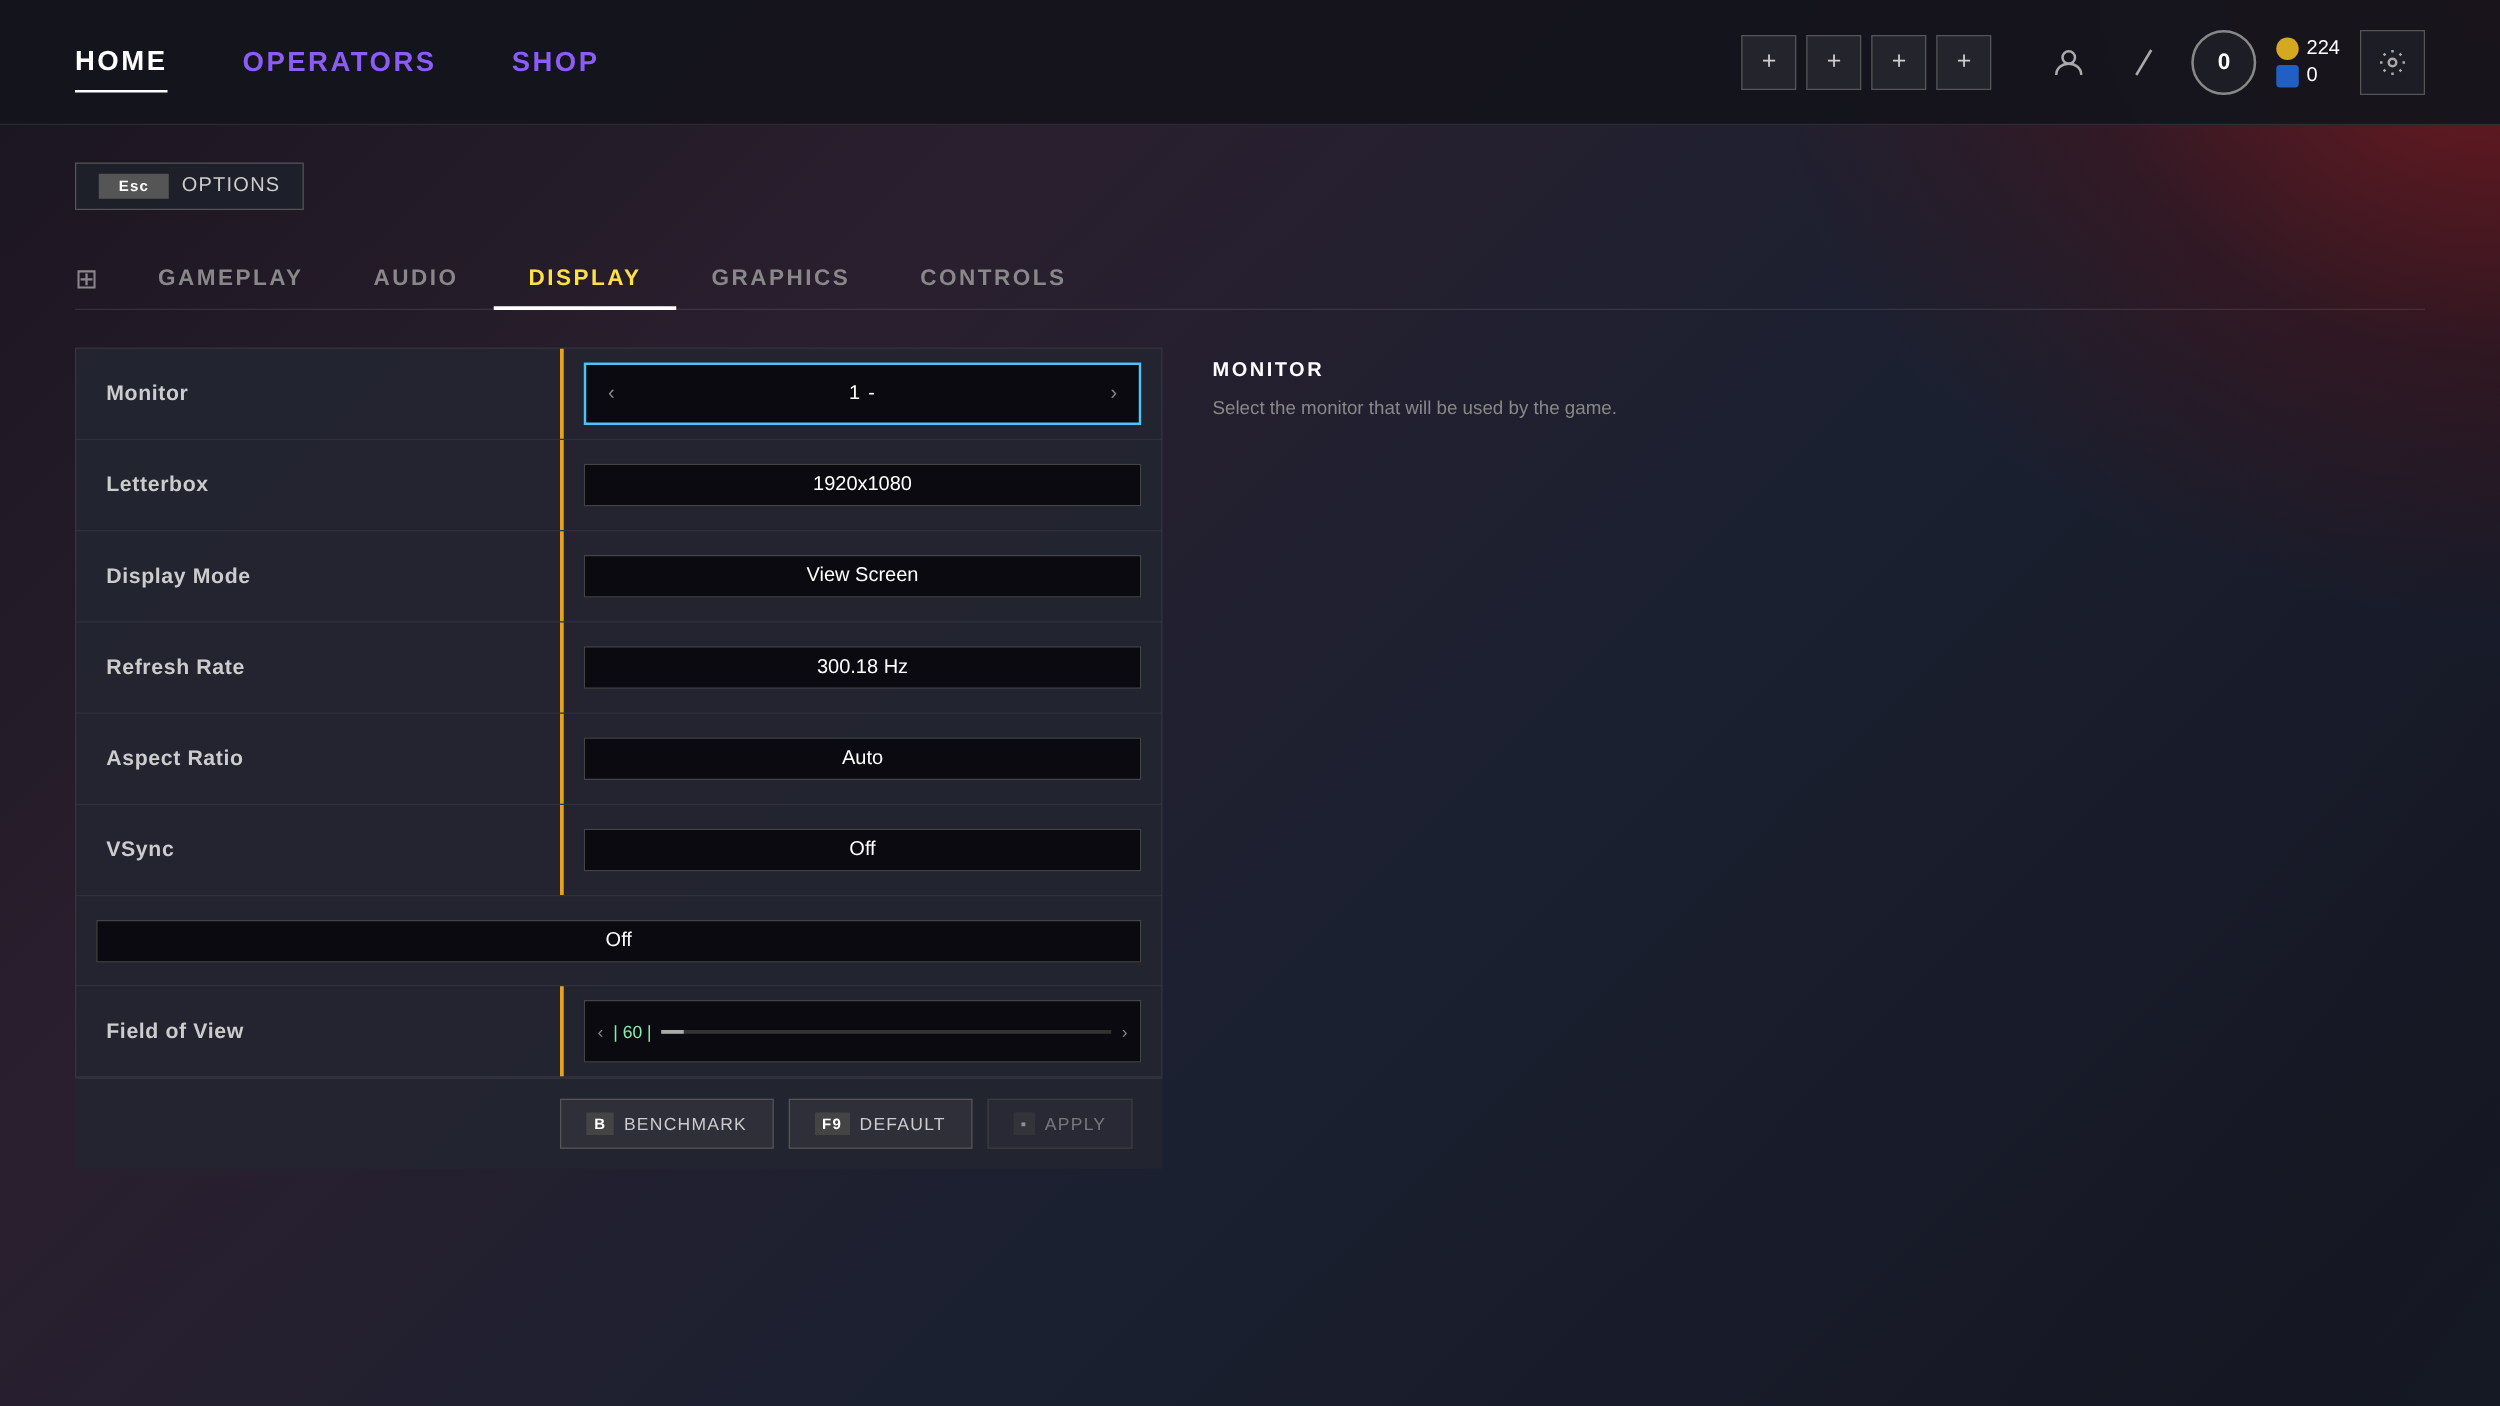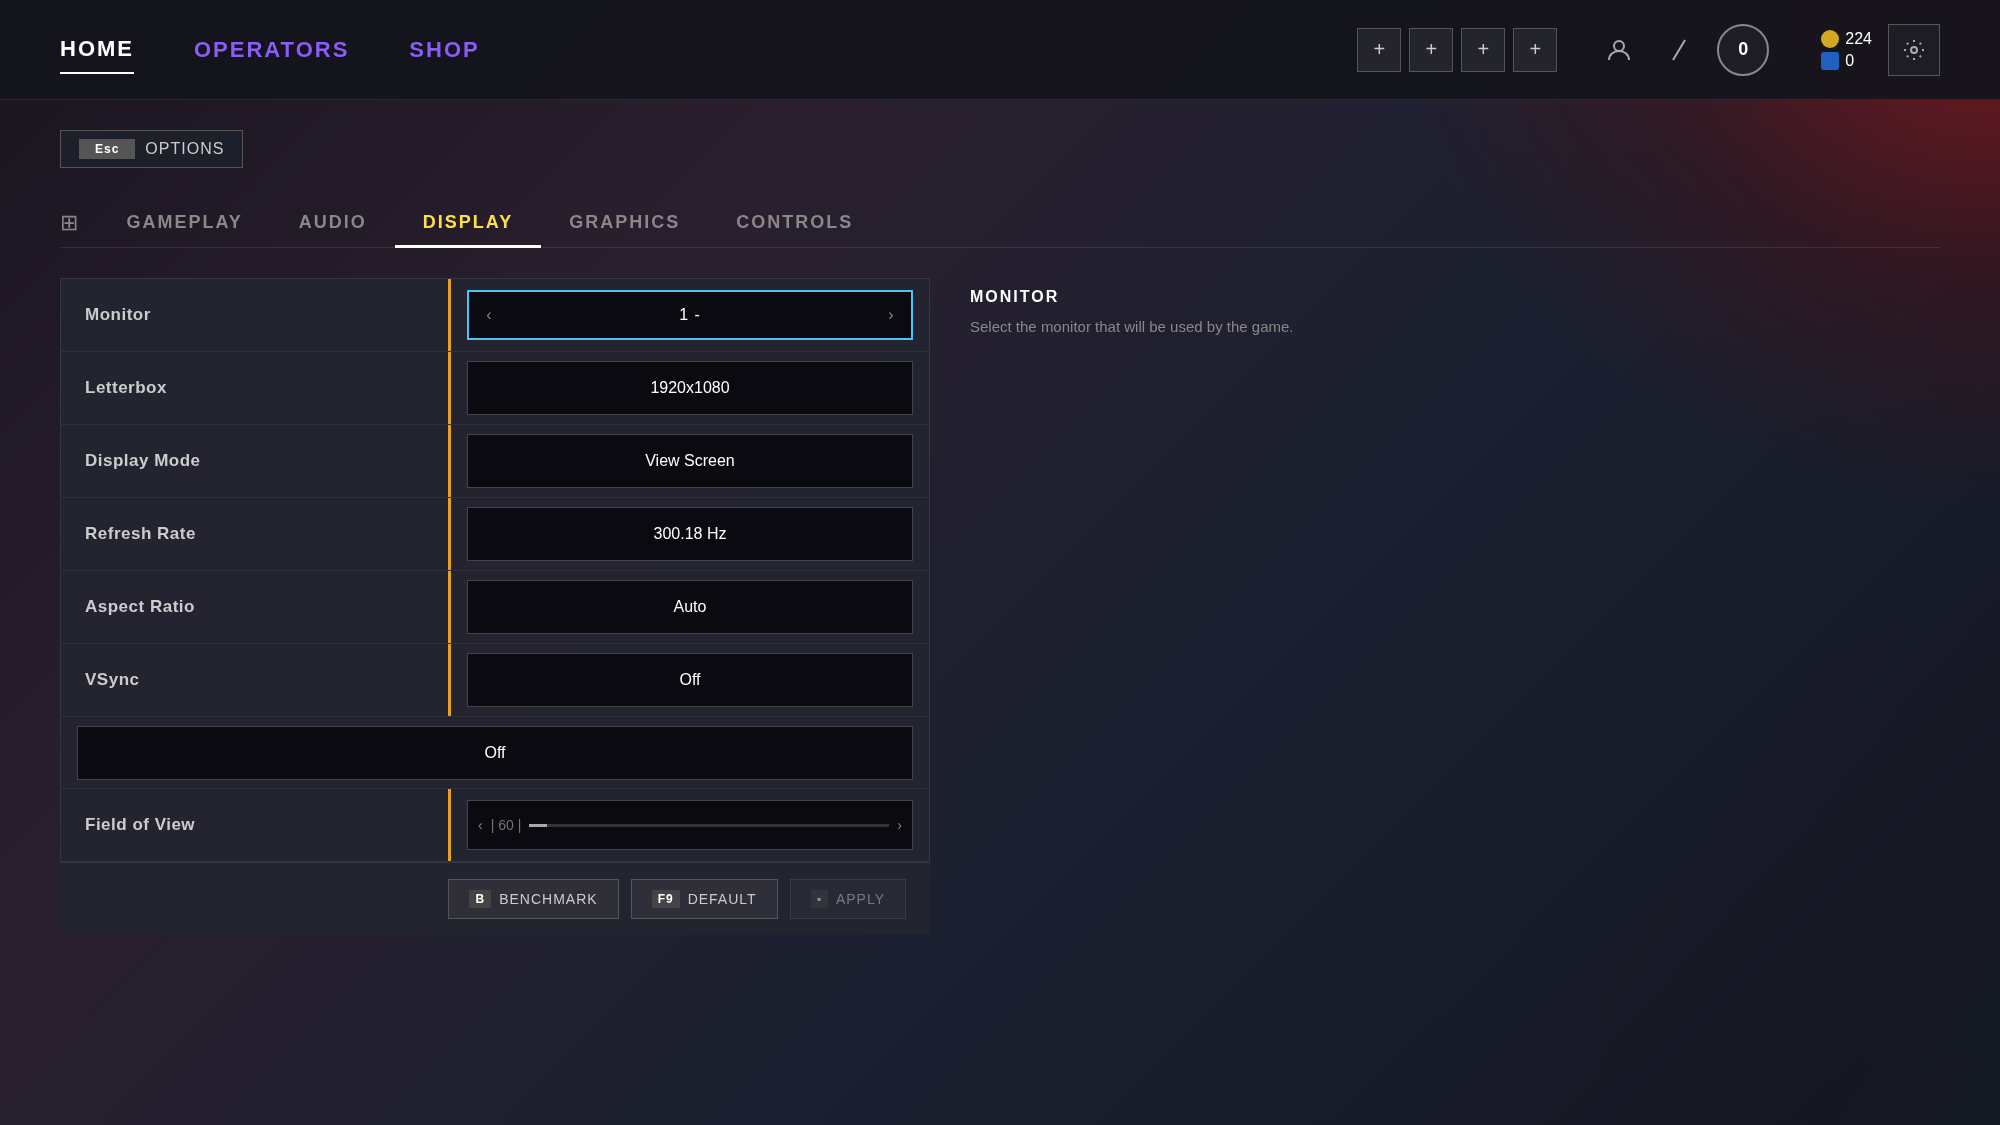--- a/index.html
+++ b/index.html
@@ -128,21 +128,20 @@
       flex-direction: column;
       gap: 4px;
     }
 
     .currency-row {
       display: flex;
       align-items: center;
       gap: 6px;
       color: #fff;
       font-size: 16px;
-      margin-left: 36px;
     }
 
     .currency-icon {
       width: 18px;
       height: 18px;
       background: #d4a820;
       border-radius: 50%;
       display: inline-block;
     }
 
@@ -312,21 +311,21 @@
       flex: 1;
       text-align: center;
       color: #fff;
       font-size: 16px;
       letter-spacing: 1px;
     }
 
     .value-dropdown {
       background: #0a0a10;
       border: 1px solid #444;
-      height: 54px;
+      height: 34px;
       display: flex;
       align-items: center;
       justify-content: center;
       color: #fff;
       font-size: 16px;
       cursor: pointer;
     }
 
     
     .fov-selector {
@@ -340,21 +339,21 @@
     }
 
     .fov-arrow {
       color: #888;
       font-size: 14px;
       cursor: pointer;
       flex-shrink: 0;
     }
 
     .fov-value {
-      color: #737373;
+      color: #86efac;
       font-size: 14px;
       white-space: nowrap;
       flex-shrink: 0;
     }
 
     .fov-slider-track {
       flex: 1;
       height: 3px;
       background: #333;
       position: relative;

